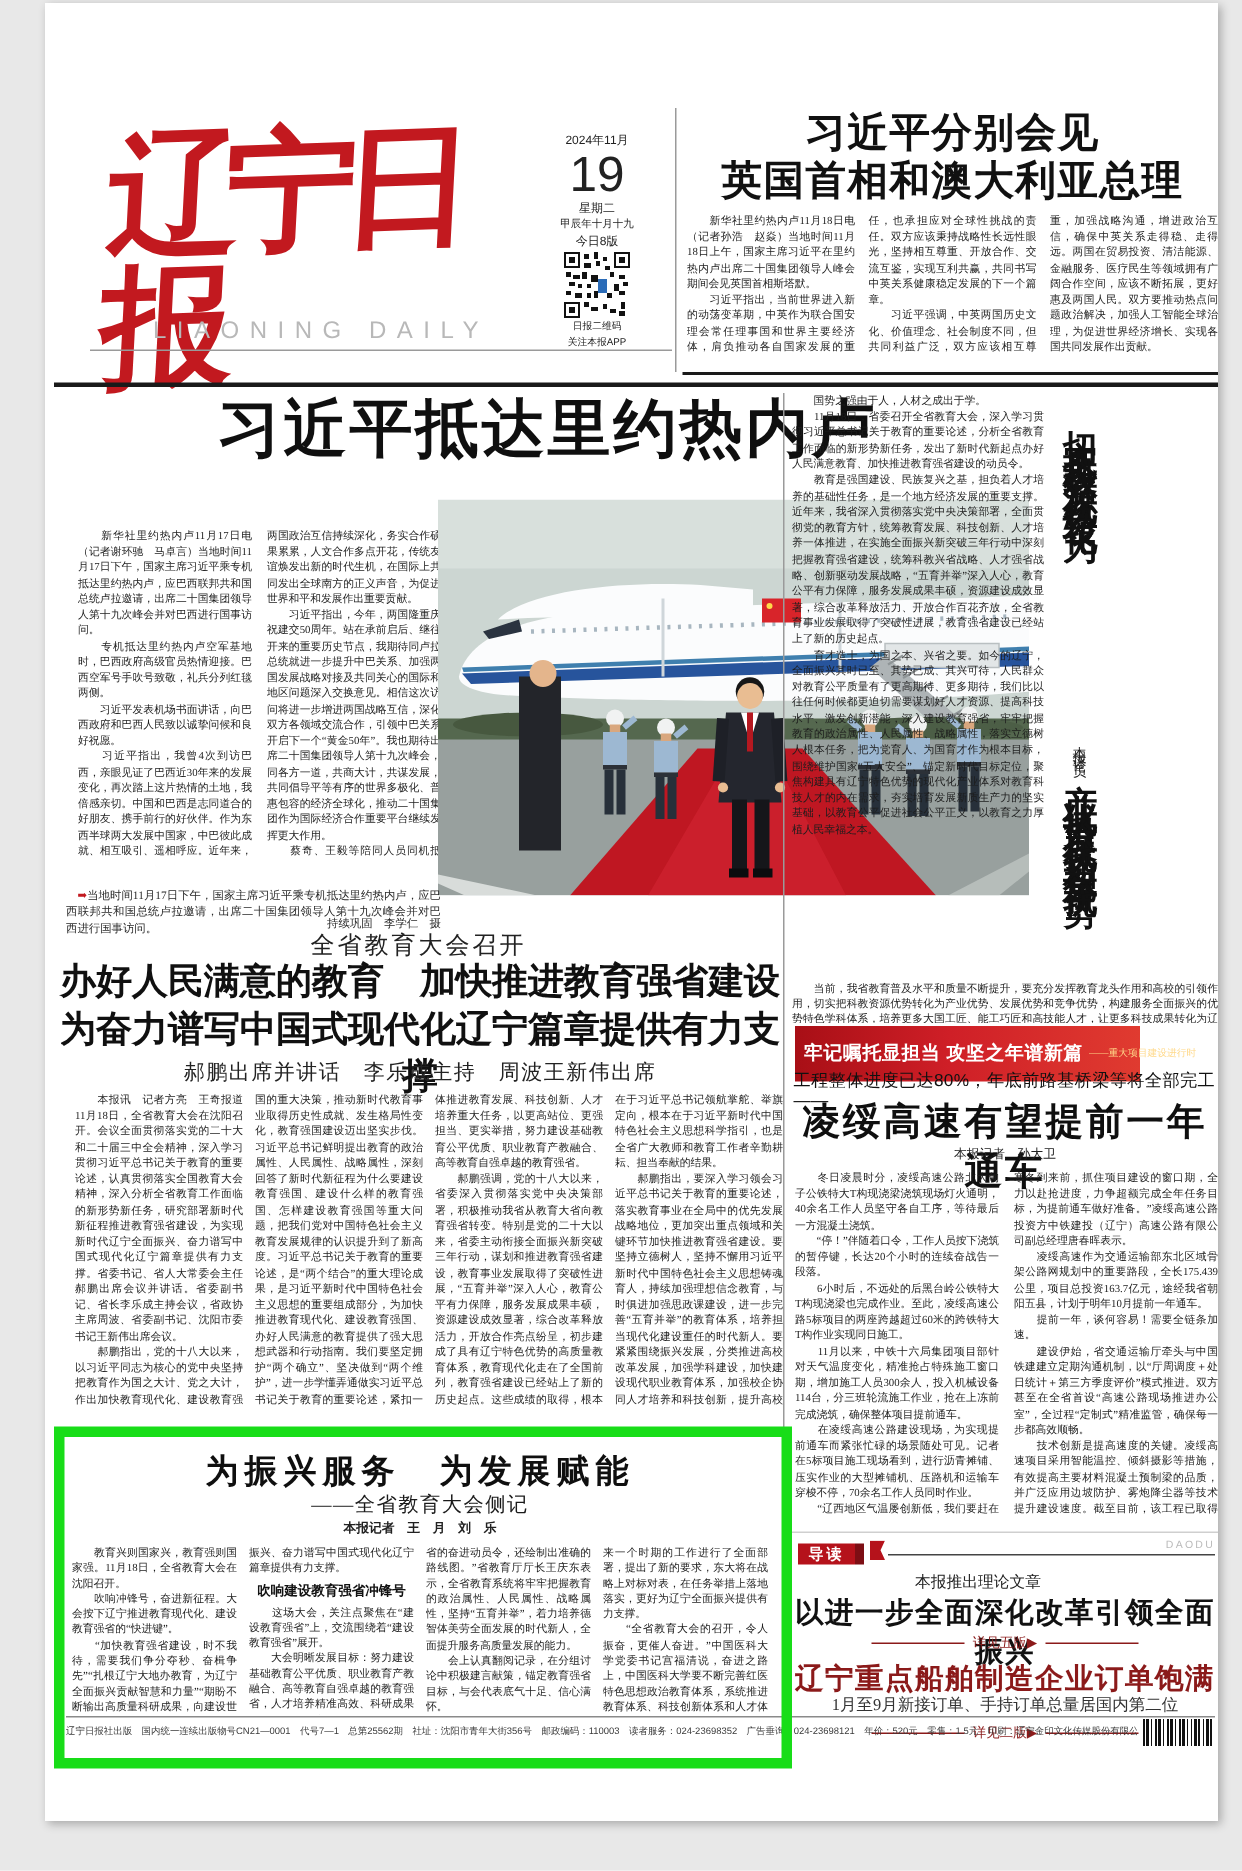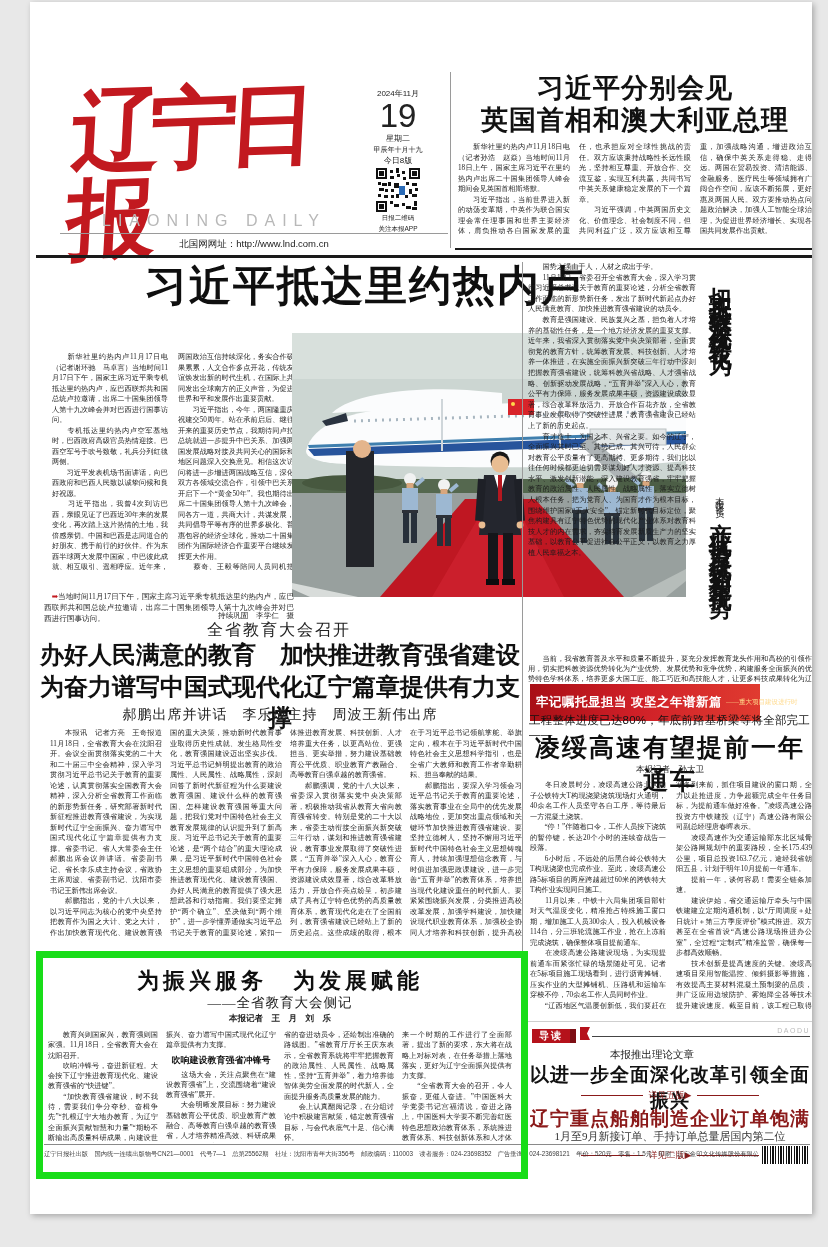--- a/index.html
+++ b/index.html
@@ -116,21 +116,20 @@
             <rect x="2" y="24" width="3" height="3"></rect>
           </g>
         <rect x="15" y="12" width="4" height="6" fill="#2b6cb8"></rect>
       </svg>
     </div>
     <div style="font-size:6.5px;">日报二维码</div>
     <div style="font-size:6.5px;">关注本报APP</div>
   </div>
 
   <div class="abs grule" style="left:60px;top:233px;width:388px;height:1px;"></div>
-  <div class="abs center website" style="left:64px;top:238px;width:380px;">北国网网址：http://www.lnd.com.cn</div>
   <div class="abs grule" style="left:450px;top:72px;width:1px;height:176px;"></div>
 
   <div class="abs center h-top sans" style="left:458px;top:72px;width:354px;">习近平分别会见</div>
   <div class="abs center h-top sans" style="left:458px;top:104px;width:354px;">英国首相和澳大利亚总理</div>
   <div class="abs bodytxt cols3" style="left:458px;top:142px;width:354px;height:104px;">　　新华社里约热内卢11月18日电（记者孙浩　赵焱）当地时间11月18日上午，国家主席习近平在里约热内卢出席二十国集团领导人峰会期间会见英国首相斯塔默。
 　　习近平指出，当前世界进入新的动荡变革期，中英作为联合国安理会常任理事国和世界主要经济体，肩负推动各自国家发展的重任，也承担应对全球性挑战的责任。双方应该秉持战略性长远性眼光，坚持相互尊重、开放合作、交流互鉴，实现互利共赢，共同书写中英关系健康稳定发展的下一个篇章。
 　　习近平强调，中英两国历史文化、价值理念、社会制度不同，但共同利益广泛，双方应该相互尊重，加强战略沟通，增进政治互信，确保中英关系走得稳、走得远。两国在贸易投资、清洁能源、金融服务、医疗民生等领域拥有广阔合作空间，应该不断拓展，更好惠及两国人民。双方要推动热点问题政治解决，加强人工智能全球治理，为促进世界经济增长、实现各国共同发展作出贡献。
 　　斯塔默表示，英中之间拥有广泛共同利益，对解决全球性挑战、维护世界和平发展负有重要责任。英中保持强有力关系对于两国和世界都非常重要。（下转第二版）</div>
   <div class="abs rule" style="left:455px;top:248px;width:357px;height:1.5px;"></div>
 

